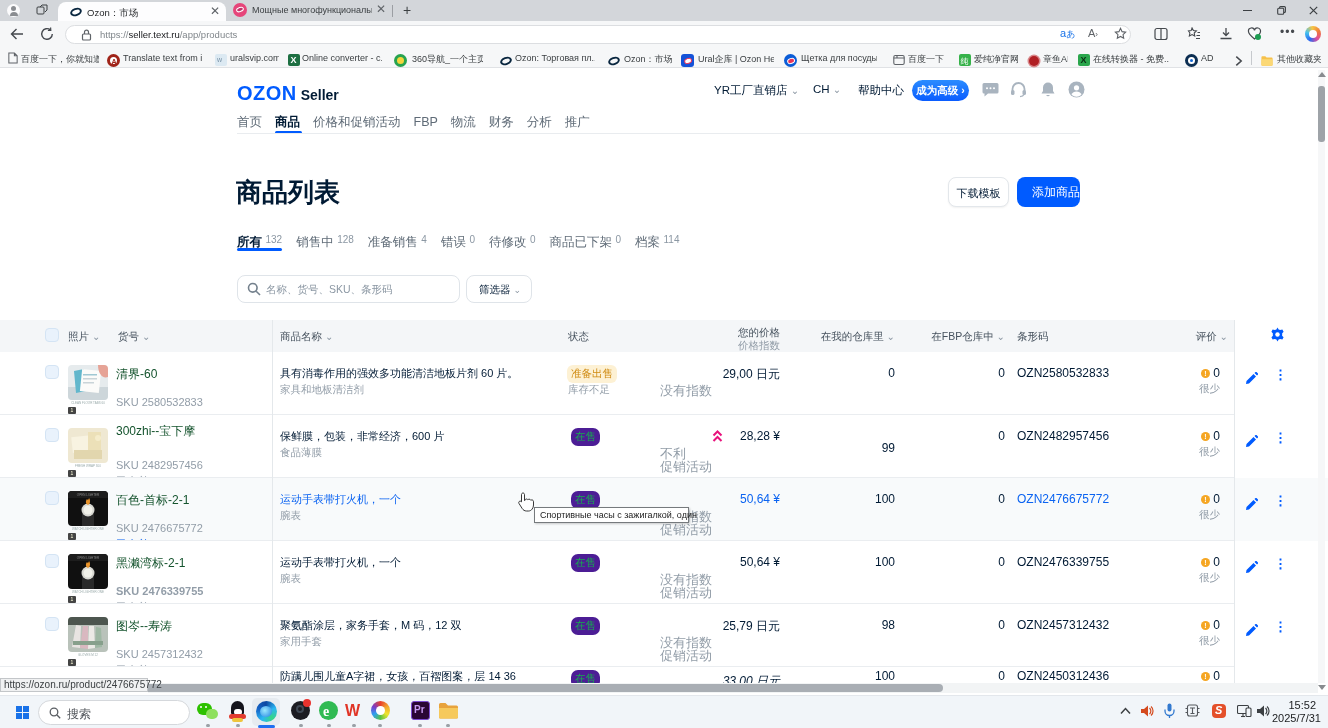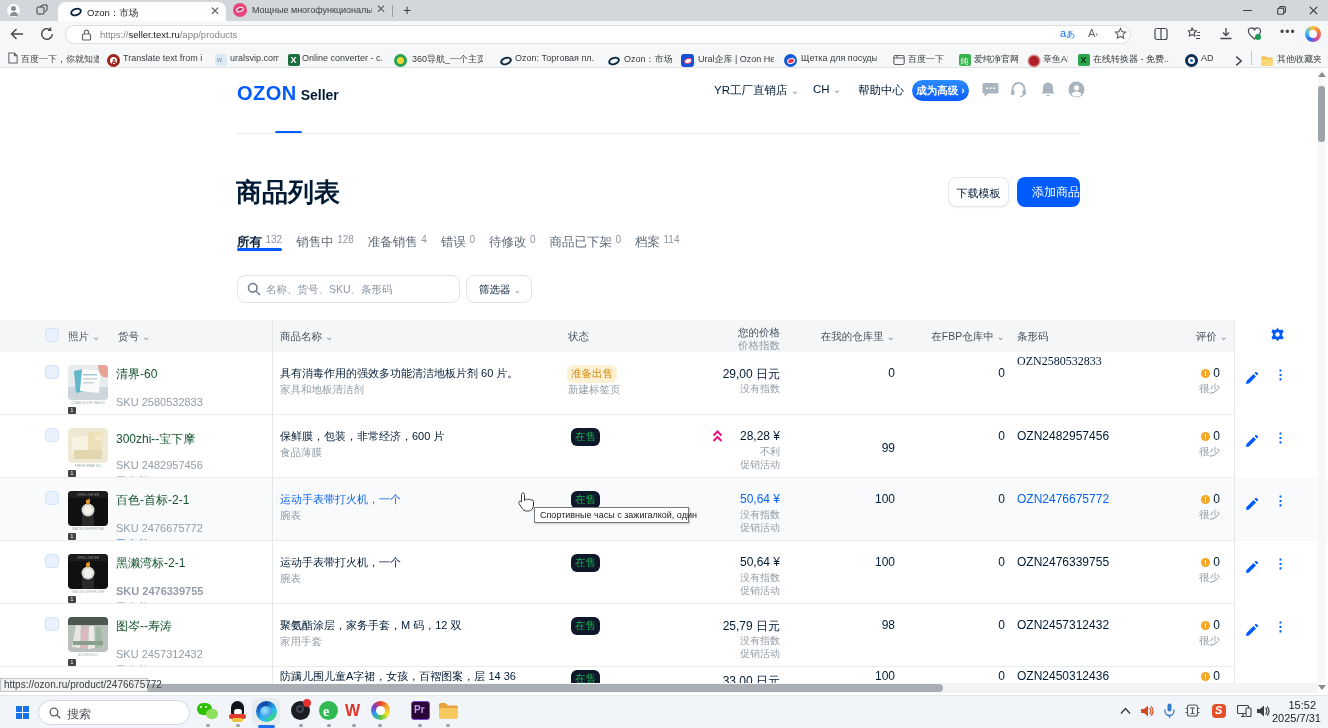--- a/index.html
+++ b/index.html
@@ -38,24 +38,24 @@
   .rline { position:absolute; left:0; bottom:0; width:1234px; height:1px; background:#eaedf0; }
   .ck { position:absolute; left:45px; width:14px; height:14px; background:#e9f2fc; border:1px solid #d4e4f4; border-radius:4px; }
   .ph { position:absolute; left:68px; top:13px; width:40px; height:35px; border-radius:4px; overflow:hidden; }
   .cap { position:absolute; left:68px; top:50px; width:40px; font-size:3px; color:#9aa; text-align:center; line-height:3px; }
   .badge1 { position:absolute; left:68px; top:55px; width:8px; height:7px; background:#444; border-radius:1px; color:#ffd; font-size:5px; line-height:7px; text-align:center; }
   .art-t { position:absolute; left:116px; font-size:12px; color:#14532d; white-space:nowrap; }
   .art-s { position:absolute; left:116px; font-size:11px; color:#929da8; white-space:nowrap;margin-top:14px; }
   .nm-t { position:absolute; left:280px; font-size:11px; color:#001a34; white-space:nowrap; }
   .nm-s { position:absolute; left:280px; font-size:10.5px; color:#929da8; white-space:nowrap; }
   .pill { position:absolute; left:571px; font-size:10.5px; border-radius:6px; padding:2px 4px; white-space:nowrap; }
-  .pill-g { background:#0f172a; color:#17ab4f; }
+  .pill-g { background:#4c1d95; color:#17ab4f;border-radius:7px; }
   .pill-o { background:#fdf1d4; color:#cf8a10; left:567px; }
   .pr { position:absolute; left:660px; width:120px; text-align:right; font-size:12px; color:#001a34; white-space:nowrap; }
-  .prs { position:absolute; left:660px; width:120px; text-align:right; font-size:10px; color:#929da8; white-space:nowrap; }
+  .prs { position:absolute; left:660px; width:120px; text-align:left; font-size:13px; color:#929da8; white-space:nowrap; }
   .stk { position:absolute; left:795px; width:100px; text-align:right; font-size:12px; color:#001a34; }
   .fbp { position:absolute; left:905px; width:100px; text-align:right; font-size:12px; color:#001a34; }
   .ozn { position:absolute; left:1017px; font-size:12px; color:#001a34; }
   .ev  { position:absolute; left:1150px; width:70px; text-align:right; font-size:12px; color:#001a34; }
   .evs { position:absolute; left:1150px; width:70px; text-align:right; font-size:10.5px; color:#929da8; }
   .wdot { display:inline-block; width:9px; height:9px; border-radius:50%; background:#f5a623; color:#fff; font-size:7px; line-height:9px; text-align:center; vertical-align:1px; font-weight:bold; }
 
   
   #taskbar { position:absolute; left:0; top:695px; width:1328px; height:33px; background:#f1f5f9; border-top:1px solid #e3e7ec; }
 </style>
@@ -242,20 +242,23 @@
     <path d="M8 1.5 A5 5 0 0 1 13 6.5 V10 L14.5 12.5 H1.5 L3 10 V6.5 A5 5 0 0 1 8 1.5 Z" fill="#a9b4bf"></path>
     <path d="M6.2 14 A1.9 1.9 0 0 0 9.8 14 Z" fill="#a9b4bf"></path>
   </svg>
 
   <svg class="abs" style="left:1068px;top:13px;" width="17" height="17" viewBox="0 0 17 17">
     <circle cx="8.5" cy="8.5" r="8" fill="#a9b4bf"></circle>
     <circle cx="8.5" cy="6.8" r="2.6" fill="#fff"></circle>
     <path d="M3.5 13.8 A5.5 5.5 0 0 1 13.5 13.8 A8 8 0 0 1 3.5 13.8 Z" fill="#fff"></path>
   </svg>
 
+  <div class="abs" style="left:237px;top:44px;white-space:nowrap;">
+    <span class="nav-item">首页</span><span class="nav-item" style="color:#001a34;font-weight:bold;">商品</span><span class="nav-item">价格和促销活动</span><span class="nav-item">FBP</span><span class="nav-item">物流</span><span class="nav-item">财务</span><span class="nav-item">分析</span><span class="nav-item">推广</span>
+  </div>
   <div class="abs" style="left:275px;top:63px;width:27px;height:3px;background:#005bff;border-radius:2px;"></div>
   <div class="abs" style="left:237px;top:65px;width:843px;height:1px;background:#e9ecef;"></div>
 
   <div class="abs" style="left:236px;top:107px;font-size:26px;font-weight:800;color:#001a34;">商品列表</div>
   <div class="btn-white" style="left:948px;top:109px;width:61px;height:30px;line-height:30px;">下载模板</div>
   <div class="btn-blue" style="left:1017px;top:109px;width:63px;height:30px;line-height:30px;">添加商品</div>
 
   <div class="abs" style="left:237px;top:166px;font-size:12.5px;color:#5f6b77;white-space:nowrap;">
     <span style="color:#001a34;font-weight:bold;">所有</span> <span style="font-size:10px;color:#8b97a3;position:relative;top:-3px;">132</span><span style="margin-left:14px;">销售中</span> <span style="font-size:10px;color:#8b97a3;position:relative;top:-3px;">128</span><span style="margin-left:14px;">准备销售</span> <span style="font-size:10px;color:#8b97a3;position:relative;top:-3px;">4</span><span style="margin-left:14px;">错误</span> <span style="font-size:10px;color:#8b97a3;position:relative;top:-3px;">0</span><span style="margin-left:14px;">待修改</span> <span style="font-size:10px;color:#8b97a3;position:relative;top:-3px;">0</span><span style="margin-left:14px;">商品已下架</span> <span style="font-size:10px;color:#8b97a3;position:relative;top:-3px;">0</span><span style="margin-left:14px;">档案</span> <span style="font-size:10px;color:#8b97a3;position:relative;top:-3px;">114</span>
   </div>
@@ -300,47 +303,47 @@
         <rect x="15" y="13" width="14" height="1.5" fill="#c9d4d8"></rect>
         <rect x="15" y="17" width="11" height="1.5" fill="#c9d4d8"></rect>
       </svg>
     <div class="cap">CLEAN FLOOR TABS 60</div>
     <div class="badge1">1</div>
     <div class="art-t" style="top:14px;">清界-60</div>
     <div class="art-s" style="top:30px;">SKU 2580532833</div>
     <div class="nm-t" style="top:14px;">具有消毒作用的强效多功能清洁地板片剂 60 片。</div>
     <div class="nm-s" style="top:31px;">家具和地板清洁剂</div>
     <div class="pill pill-o" style="top:13px;">准备出售</div>
-    <div class="nm-s" style="left:568px;top:31px;">新建标签页</div>
+    <div class="nm-s" style="left:568px;top:31px;">库存不足</div>
     <div class="pr" style="top:14px;">29,00 日元</div>
     <div class="prs" style="top:30px;">没有指数</div>
     <div class="stk" style="top:14px;">0</div>
     <div class="fbp" style="top:14px;">0</div>
-    <div class="ozn" style="top:2px;font-family:Liberation Serif, serif;">OZN2580532833</div>
+    <div class="ozn" style="top:14px;">OZN2580532833</div>
     <div class="ev" style="top:14px;"><span class="wdot">!</span> 0</div>
     <div class="evs" style="top:30px;">很少</div>
     <svg class="abs" style="left:1246px;top:20px;" width="12" height="12" viewBox="0 0 12 12" fill="#005bff">
         <path d="M0.5 9 L7.5 2 L10 4.5 L3 11.5 L0 12 Z M8.5 1 L10 -0.5 L12.5 2 L11 3.5 Z"></path>
       </svg>
     <div class="abs" style="left:1274px;top:18px;color:#005bff;font-size:13px;font-weight:bold;line-height:9px;">⋮</div>
     <div class="rline"></div>
   </div>
 
   <div class="row" style="top:347px;">
     <div class="ck" style="top:13px;"></div>
     <svg class="ph" width="40" height="35">
         <rect width="40" height="35" fill="#efe8d2"></rect>
         <rect x="4" y="8" width="22" height="16" fill="#f8f3e1" transform="rotate(-6 15 16)"></rect>
         <rect x="20" y="4" width="13" height="20" fill="#ece0b8"></rect>
         <rect x="6" y="22" width="28" height="9" fill="#e2d6ae"></rect>
         <circle cx="30" cy="10" r="3" fill="#f5eccb"></circle>
       </svg>
     <div class="cap">FRESH WRAP 300</div>
     <div class="badge1">1</div>
-    <div class="art-t" style="top:16px;">300zhi--宝下摩</div>
+    <div class="art-t" style="top:8px;">300zhi--宝下摩</div>
     <div class="art-s" style="top:30px;">SKU 2482957456</div>
     <div class="art-s" style="top:45px;">已合并 (4)</div>
     <div class="nm-t" style="top:14px;">保鲜膜，包装，非常经济，600 片</div>
     <div class="nm-s" style="top:31px;">食品薄膜</div>
     <div class="pill pill-g" style="top:13px;">在售</div>
     <svg class="abs" style="left:712px;top:15px;" width="11" height="13" viewBox="0 0 11 13" fill="none" stroke="#e8127c" stroke-width="2">
         <path d="M1.5 5.5 L5.5 1.5 L9.5 5.5 M1.5 11 L5.5 7 L9.5 11"></path>
       </svg>
     <div class="pr" style="top:14px;">28,28 ¥</div>
     <div class="prs" style="top:30px;">不利</div>
@@ -460,21 +463,21 @@
     <svg class="abs" style="left:1246px;top:20px;" width="12" height="12" viewBox="0 0 12 12" fill="#005bff">
         <path d="M0.5 9 L7.5 2 L10 4.5 L3 11.5 L0 12 Z M8.5 1 L10 -0.5 L12.5 2 L11 3.5 Z"></path>
       </svg>
     <div class="abs" style="left:1274px;top:18px;color:#005bff;font-size:13px;font-weight:bold;line-height:9px;">⋮</div>
     <div class="rline"></div>
   </div>
 
   <div class="row" style="top:599px;height:16px;overflow:hidden;">
     <div class="nm-t" style="top:2px;">防蹒儿围儿童A字裙，女孩，百褶图案，层 14 36</div>
     <div class="pill pill-g" style="top:3px;">在售</div>
-    <div class="pr" style="top:6px;">33,00 日元</div>
+    <div class="pr" style="top:6px;font-style:italic;">33,00 日元</div>
     <div class="stk" style="top:2px;">100</div>
     <div class="fbp" style="top:2px;">0</div>
     <div class="ozn" style="top:2px;">OZN2450312436</div>
     <div class="ev" style="top:2px;"><span class="wdot">!</span> 0</div>
   </div>
 
   <div class="abs" style="left:272px;top:252px;width:1px;height:363px;background:#e4e8eb;"></div>
   <div class="abs" style="left:1234px;top:252px;width:1px;height:363px;background:#e4e8eb;"></div>
 </div>
 

